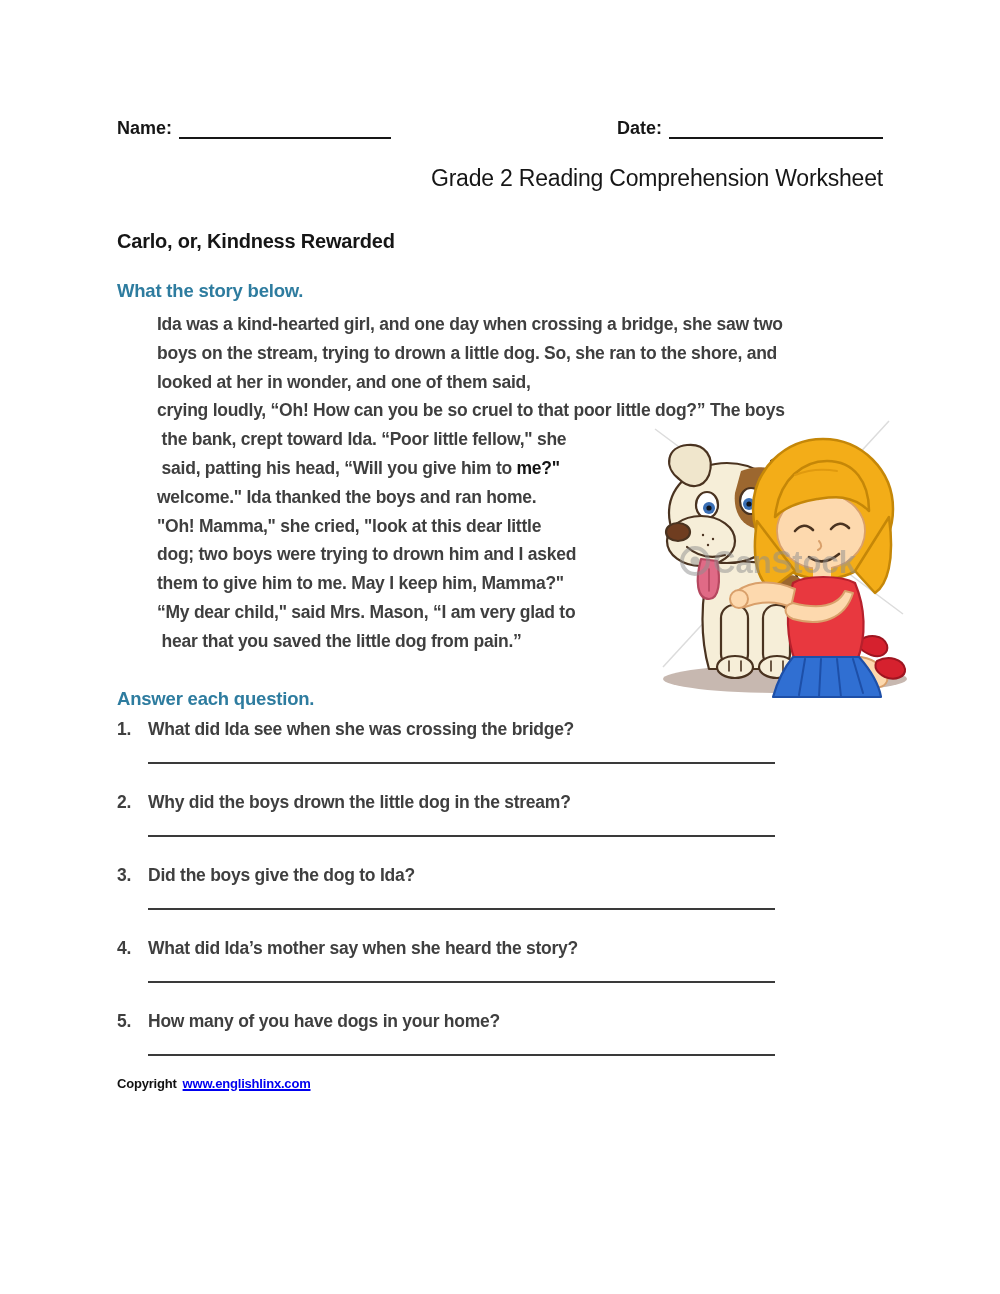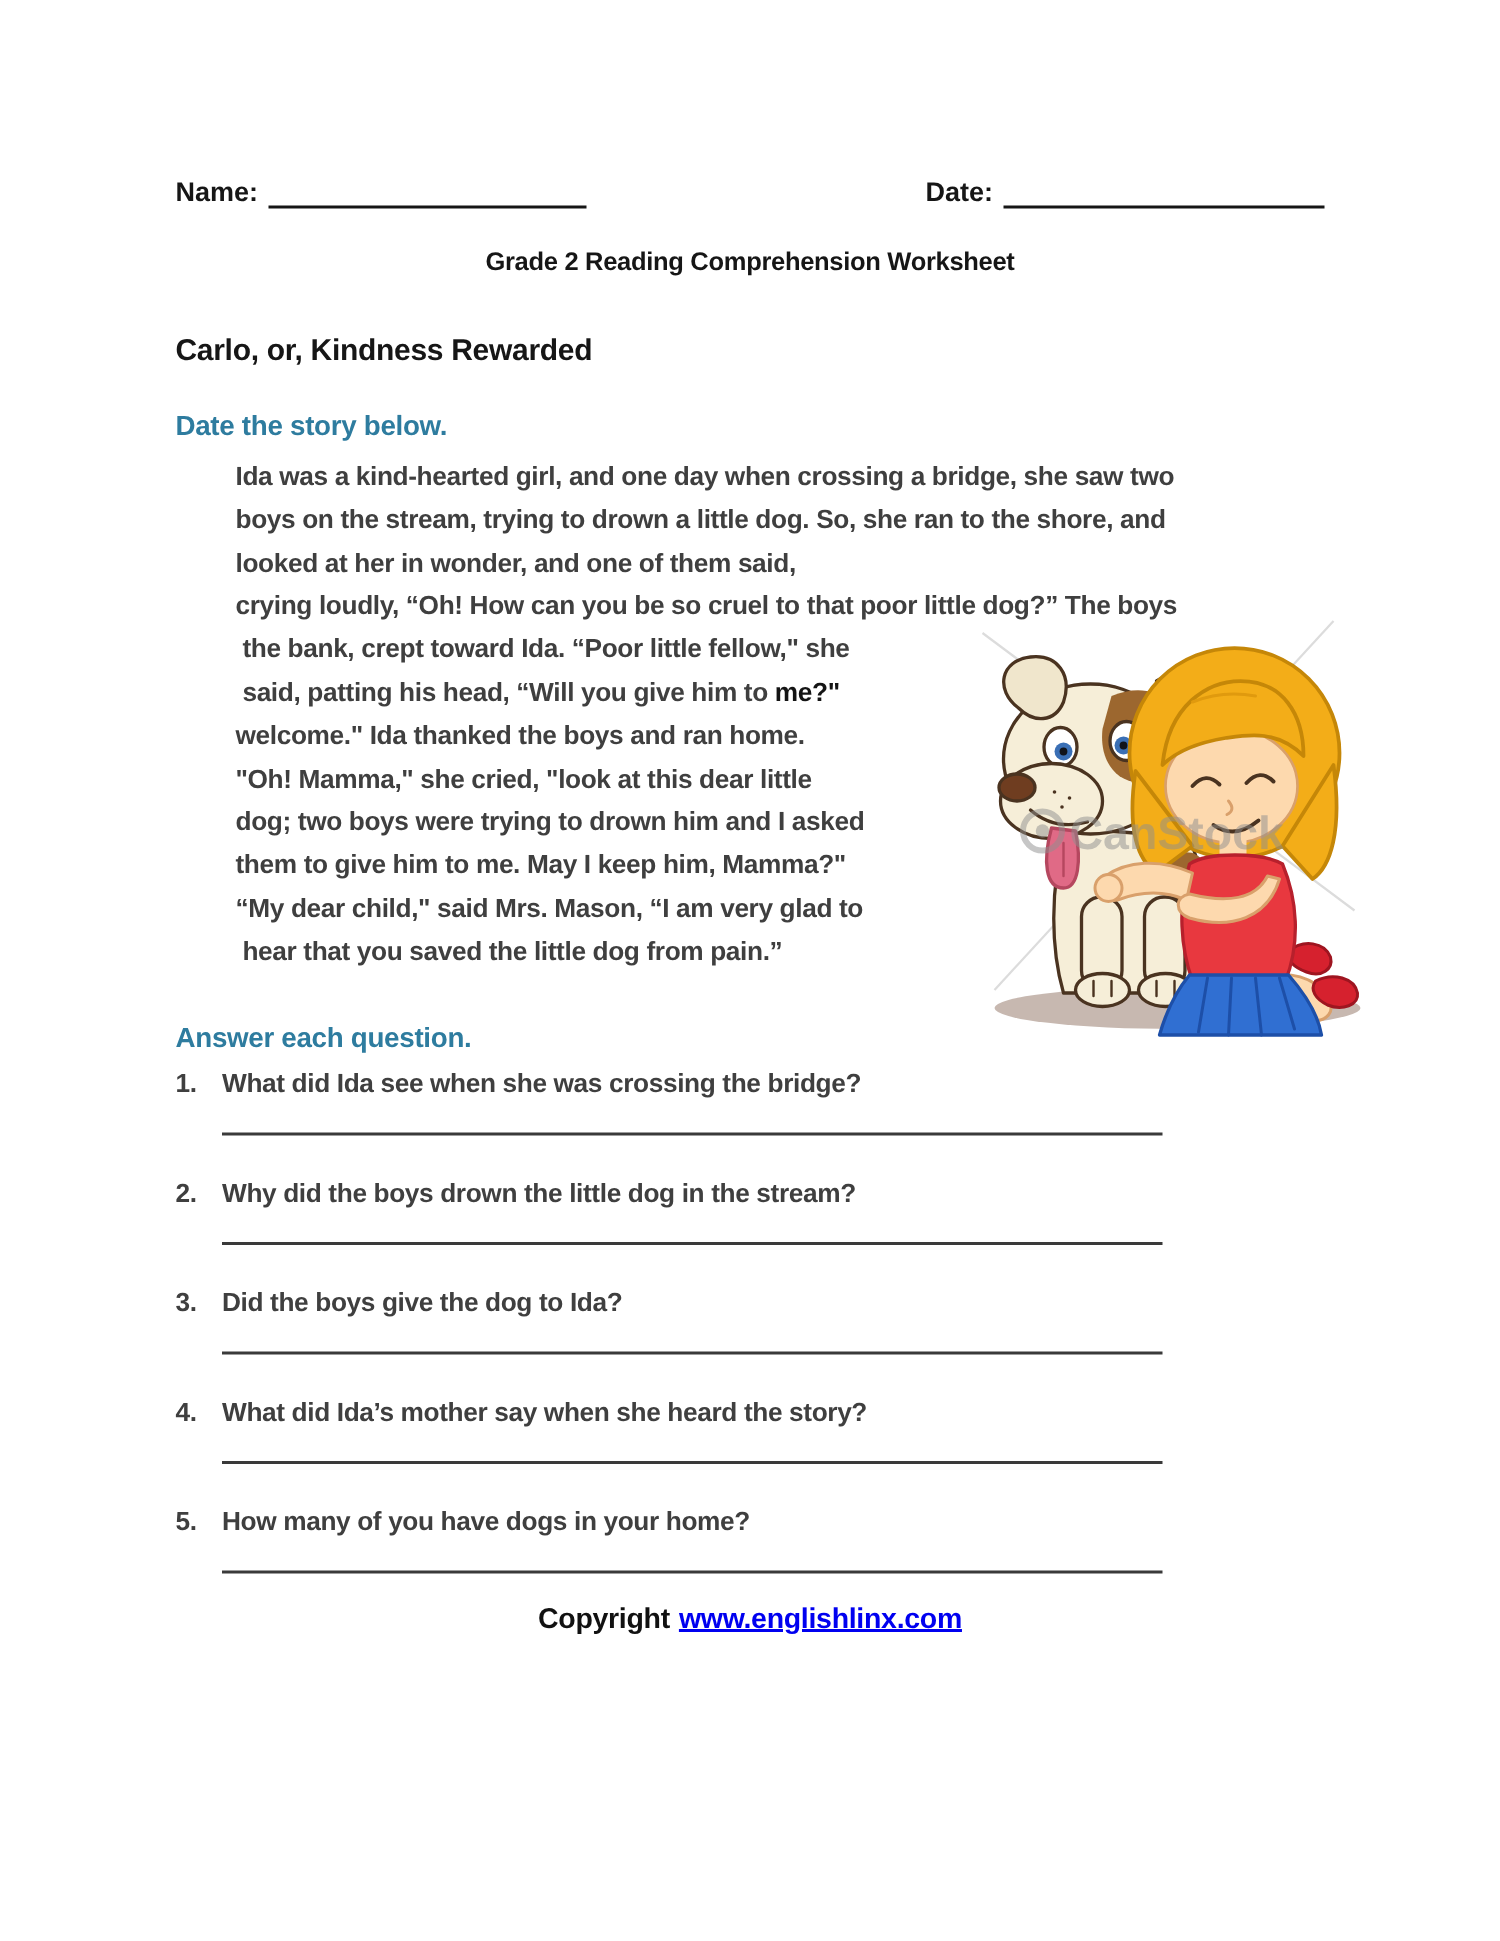--- a/index.html
+++ b/index.html
@@ -25,21 +25,21 @@
     display:flex;justify-content:space-between;
     font-size:18px;font-weight:700;color:var(--ink);
   }
   .field{display:flex;align-items:flex-end;}
   .name-field{width:274px;}
   .date-field{width:266px;}
   .field-label{margin-right:7px;line-height:21px;}
   .field-line{flex:1;border-bottom:2px solid #161616;height:21px;}
   
   .title{
-    text-align:center;font-size:17px;font-weight:700;color:var(--ink);
+    text-align:right;font-size:23px;font-weight:400;color:var(--ink);
     margin:26px 0 0 0;letter-spacing:-0.2px;
   }
   .subtitle{
     text-align:left;font-size:20px;font-weight:700;color:var(--ink);
     margin:38px 0 0 0;letter-spacing:-0.2px;
   }
   
   .story{position:relative;margin-top:25px;}
   .section-heading{
     color:var(--accent);font-size:18.5px;font-weight:700;letter-spacing:-0.2px;
@@ -65,22 +65,22 @@
   }
   .q-num{flex:0 0 31px;width:31px;}
   .q-text{flex:1;}
   .answer-line{
     margin-left:31px;width:627px;height:20px;
     border-bottom:2px solid var(--line);
     margin-bottom:24px;
   }
   
   .footer{
-    margin-top:-4px;text-align:center;
-    font-size:19px;font-weight:700;color:#111111;letter-spacing:-0.2px;
+    margin-top:-4px;
+    font-size:13px;font-weight:700;color:#111111;letter-spacing:-0.2px;
   }
   .footer-link{
     color:var(--link);text-decoration:underline;margin-left:6px;
     text-decoration-thickness:2px;
   }
 </style>
 </head>
 <body>
 
 <div class="page">
@@ -93,21 +93,21 @@
     <div class="field date-field">
       <span class="field-label">Date:</span>
       <span class="field-line"></span>
     </div>
   </div>
 
   <div class="title">Grade 2 Reading Comprehension Worksheet</div>
   <div class="subtitle">Carlo, or, Kindness Rewarded</div>
 
   <div class="story">
-    <div class="section-heading">Date the story below.</div>
+    <div class="section-heading">What the story below.</div>
     <div class="story-body">
         <div class="story-line"><span>Ida was a kind-hearted girl, and one day when crossing a bridge, she saw two</span></div>
         <div class="story-line"><span>boys on the stream, trying to drown a little dog. So, she ran to the shore, and</span></div>
         <div class="story-line"><span>looked at her in wonder, and one of them said,</span></div>
         <div class="story-line"><span>crying loudly, “Oh! How can you be so cruel to that poor little dog?” The boys</span></div>
         <div class="story-line"><span> the bank, crept toward Ida. “Poor little fellow," she</span></div>
         <div class="story-line"><span> said, patting his head, “Will you give him to </span><span class="seg-strong">me?"</span></div>
         <div class="story-line"><span>welcome." Ida thanked the boys and ran home.</span></div>
         <div class="story-line"><span>"Oh! Mamma," she cried, "look at this dear little</span></div>
         <div class="story-line"><span>dog; two boys were trying to drown him and I asked</span></div>

